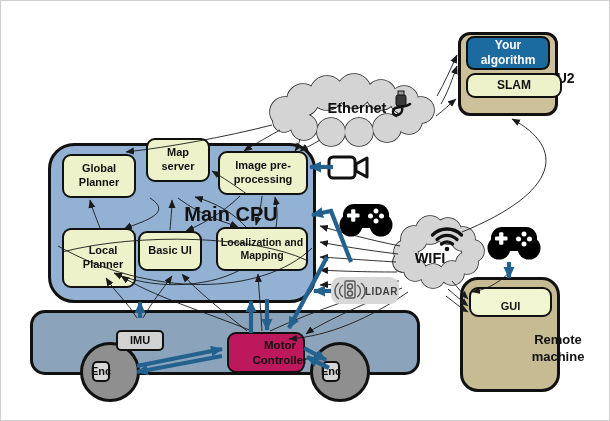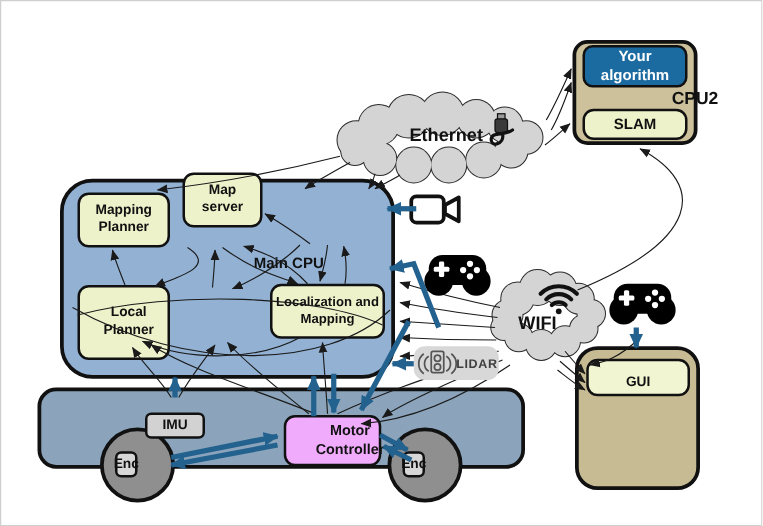--- a/index.html
+++ b/index.html
@@ -16,34 +16,34 @@
   }
   .label{position:absolute;font-weight:bold;text-align:center;margin-left:48px;}
   
   .main-cpu{left:48px;top:143px;width:268px;height:160px;background:#92b1d3;border-radius:26px;}
   .m-global{left:62px;top:154px;width:74px;height:44px;}
   .m-map{left:146px;top:138px;width:64px;height:44px;}
   .m-img{left:218px;top:151px;width:90px;height:44px;}
   .m-local{left:62px;top:228px;width:74px;height:60px;padding-left:10px;}
   .m-basic{left:138px;top:231px;width:64px;height:40px;}
   .m-loc{left:216px;top:227px;width:92px;height:44px;font-size:10.5px;}
-  .main-cpu-label{left:118px;top:203px;width:130px;font-size:12px;}
+  .main-cpu-label{left:118px;top:203px;width:130px;font-size:20px;}
   
   .cpu2{left:458px;top:32px;width:100px;height:84px;background:#ccc19b;border-radius:12px;}
   .your-alg{left:466px;top:36px;width:84px;height:34px;background:#1c6ba0;color:#fff;font-size:12px;border-radius:8px;text-align:center;}
   .cpu2-label{left:458px;top:70px;width:100px;font-size:14px;}
-  .slam{left:466px;top:87px;width:84px;height:25px;font-size:12px;}
+  .slam{left:466px;top:73px;width:96px;height:25px;font-size:12px;}
   
   .remote{left:460px;top:277px;width:100px;height:115px;background:#c6bb92;border-radius:18px;}
   .gui{left:469px;top:287px;width:83px;height:30px;background:#f2f5d2;align-items:flex-end;}
   .remote-label{left:462px;top:332px;width:96px;font-size:13px;line-height:1.3;}
   
   .base{left:30px;top:310px;width:390px;height:65px;background:#8ba4bb;border-radius:15px;}
   .imu{left:116px;top:319px;width:48px;height:21px;background:#d2d2d2;border-radius:5px;margin-top:11px;}
-  .motor{left:227px;top:332px;width:78px;height:41px;background:#f0abfc;font-size:11.5px;padding-left:30px;}
+  .motor{left:227px;top:332px;width:78px;height:41px;background:#be185d;font-size:11.5px;padding-left:30px;}
   .wheel{position:absolute;width:60px;height:60px;border:3px solid #111;border-radius:50%;background:#8f8f8f;box-sizing:border-box;}
   .wheel-l{left:80px;top:342px;}
   .wheel-r{left:310px;top:342px;}
   .enc{width:18px;height:21px;background:#d7d7d7;border-radius:5px;}
   .enc-l{left:92px;top:361px;}
   .enc-r{left:322px;top:361px;}
   
   svg.overlay{position:absolute;left:0;top:0;width:610px;height:421px;pointer-events:none;}
   .cloud-stroke{fill:#d4d4d4;stroke:#2b2b2b;stroke-width:1.6px;}
   .cloud-fill{fill:#d4d4d4;stroke:none;}
@@ -52,46 +52,53 @@
   .blue path{fill:none;stroke:#23618e;stroke-width:4.2px;}
   .lidar-text{font-family:"Liberation Sans",sans-serif;font-weight:bold;font-size:10px;fill:#3f3f3f;letter-spacing:0.5px;}
 </style>
 </head>
 <body>
 
 <div class="stage">
 
   <div class="block main-cpu"></div>
   <div class="box m-global">
-      <span>Mapping Planner</span>
+      <span>Global Planner</span>
     </div>
   <div class="box m-map">
       <span>Map server</span>
+    </div>
+  <div class="box m-img">
+      <span>Image pre-processing</span>
     </div>
   <div class="label main-cpu-label">Main CPU</div>
   <div class="box m-local">
       <span>Local Planner</span>
     </div>
+  <div class="box m-basic">
+      <span>Basic UI</span>
+    </div>
   <div class="box m-loc">
       <span>Localization and Mapping</span>
     </div>
 
   <div class="block cpu2"></div>
   <div class="box your-alg">
       <span>Your algorithm</span>
     </div>
   <div class="label cpu2-label">CPU2</div>
   <div class="box slam">
       <span>SLAM</span>
     </div>
 
   <div class="block remote"></div>
   <div class="box gui">
       <span>GUI</span>
     </div>
+  <div class="label remote-label">Remote machine</div>
 
   <div class="block base"></div>
   <div class="wheel wheel-l"></div>
   <div class="wheel wheel-r"></div>
   <div class="box enc enc-l">
       <span>Enc</span>
     </div>
   <div class="box enc enc-r">
       <span>Enc</span>
     </div>

